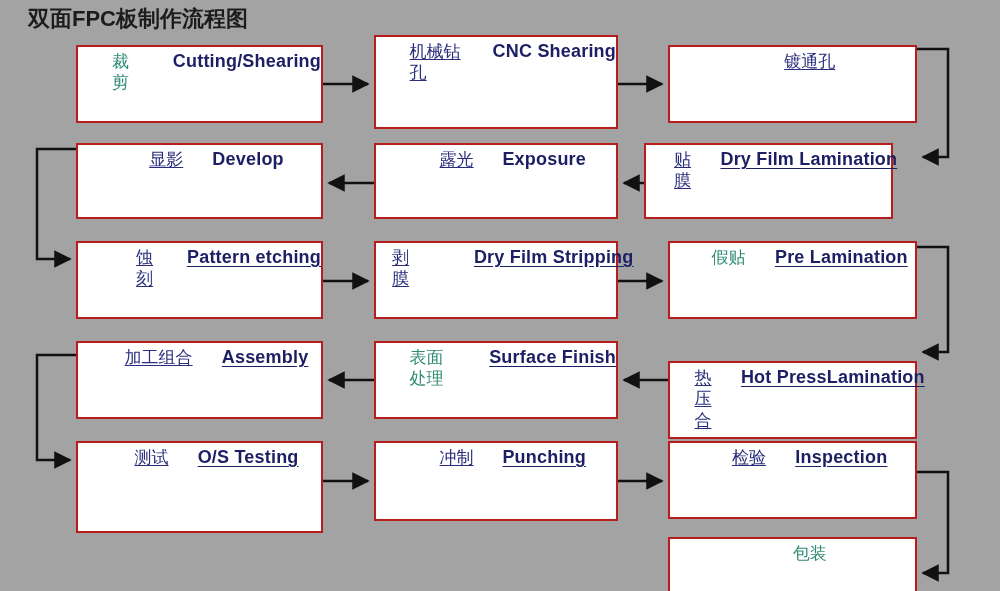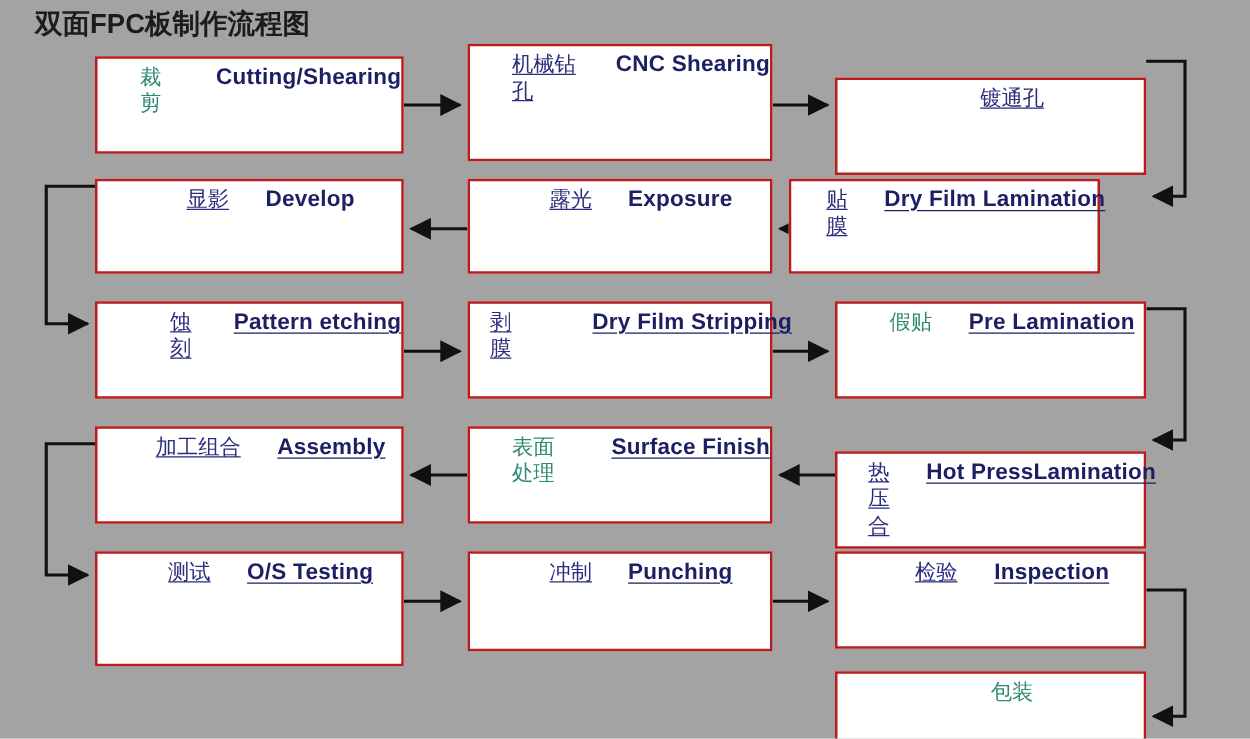--- a/index.html
+++ b/index.html
@@ -150,32 +150,32 @@
 
   <div id="nodes-layer">
       <div class="node" style="left: 76px; top: 45px; width: 247px; height: 78px;">
         <div class="cn green nounder">裁剪</div>
         <div class="en nounder">Cutting/Shearing</div>
       </div>
       <div class="node" style="left: 374px; top: 35px; width: 244px; height: 94px;">
         <div class="cn">机械钻孔</div>
         <div class="en nounder">CNC Shearing</div>
       </div>
-      <div class="node" style="left: 668px; top: 62px; width: 249px; height: 78px;">
+      <div class="node" style="left: 668px; top: 45px; width: 249px; height: 78px;">
         <div class="cn">镀通孔</div>
       </div>
       <div class="node" style="left: 76px; top: 143px; width: 247px; height: 76px;">
         <div class="cn">显影</div>
         <div class="en nounder">Develop</div>
       </div>
       <div class="node" style="left: 374px; top: 143px; width: 244px; height: 76px;">
         <div class="cn">露光</div>
         <div class="en nounder">Exposure</div>
       </div>
-      <div class="node" style="left: 631px; top: 143px; width: 249px; height: 76px;">
+      <div class="node" style="left: 644px; top: 143px; width: 249px; height: 76px;">
         <div class="cn">贴膜</div>
         <div class="en">Dry Film Lamination</div>
       </div>
       <div class="node" style="left: 76px; top: 241px; width: 247px; height: 78px; padding-left: 28px;">
         <div class="cn">蚀刻</div>
         <div class="en">Pattern etching</div>
       </div>
       <div class="node" style="left: 374px; top: 241px; width: 244px; height: 78px; gap: 36px;">
         <div class="cn">剥膜</div>
         <div class="en">Dry Film Stripping</div>

